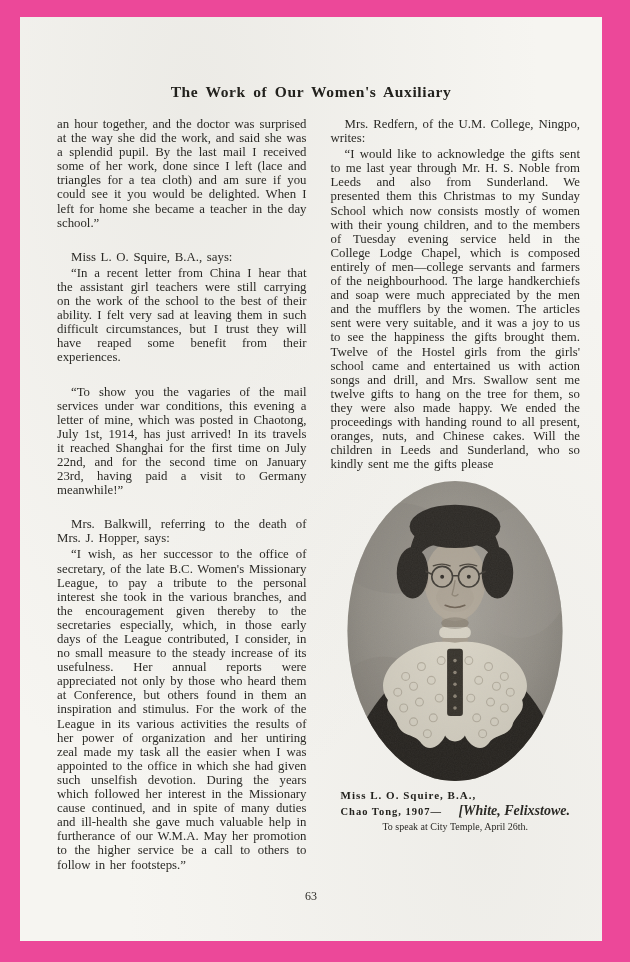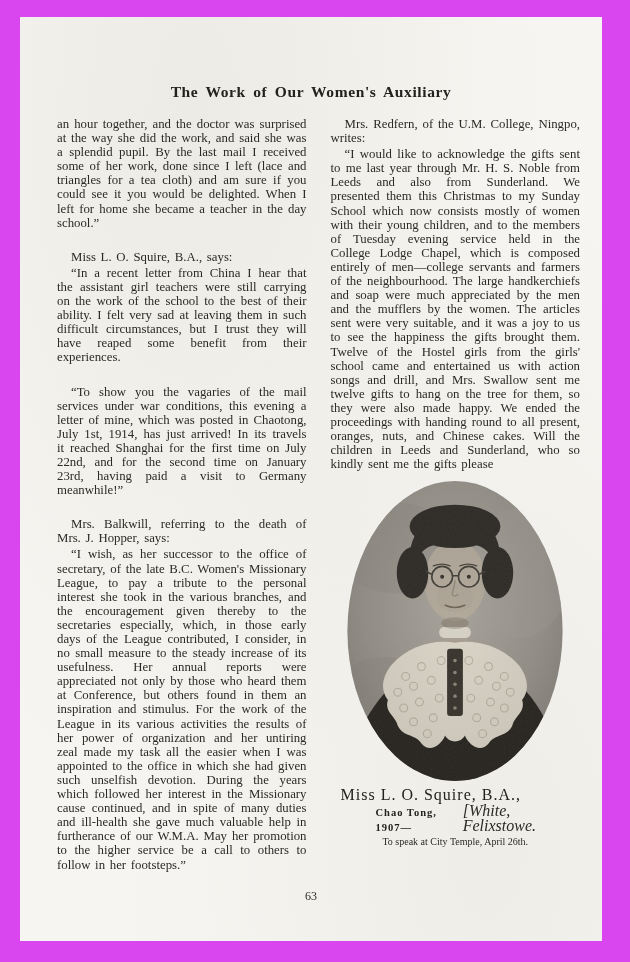--- a/index.html
+++ b/index.html
@@ -1,19 +1,19 @@
 <!DOCTYPE html>
 <html><head>
 <meta charset="utf-8">
 <style>
   html,body { margin:0; padding:0; }
   body { font-family:"Liberation Serif", serif; }
   .screen {
     position:relative; width:630px; height:962px;
-    background:#d946ef; overflow:hidden;
+    background:#ec4899; overflow:hidden;
   }
   .page {
     position:absolute; left:20px; top:17px; width:582px; height:924px;
     background:#f6f5f1; color:#2b2a26;
     background-image:
       radial-gradient(ellipse at 30% 10%, rgba(190,188,180,0.18), rgba(0,0,0,0) 60%),
       radial-gradient(ellipse at 80% 90%, rgba(190,188,180,0.14), rgba(0,0,0,0) 55%);
   }
   .title {
     position:absolute; left:0; right:0; top:66px; margin:0;
@@ -28,29 +28,29 @@
     width:50%; font-size:12.8px; line-height:14.1px;
     text-align:justify; color:#2b2a26;
   }
   .col p { margin:0 0 2px 0; text-indent:14px; word-spacing:1.5px; }
   .col p.flush { text-indent:0; }
   .col p.lead { margin-top:20px; }
   figure { margin:8px 0 0 0; padding:0; text-align:center; }
   .portrait { width:218px; height:304px; display:block; margin:0 auto; }
   figcaption { display:block; text-align:left; }
   .cap1 {
-    font-weight:normal; font-size:16px; letter-spacing:1px;
+    font-weight:bold; font-size:11px; letter-spacing:1px;
     padding-left:10px; margin-top:5px; color:#23221e;
   }
   .cap2 {
     display:flex; justify-content:space-between; align-items:baseline;
     padding-left:10px; padding-right:10px; margin-top:2px;
   }
-  .cap2-left { font-weight:bold; font-size:10.5px; letter-spacing:1px; color:#23221e;margin-left:35px; }
-  .cap2-credit { font-style:italic; font-weight:normal; font-size:16px; color:#2b2a26; }
+  .cap2-left { font-weight:bold; font-size:10.5px; letter-spacing:1px; color:#23221e; }
+  .cap2-credit { font-style:italic; font-weight:bold; font-size:14px; color:#2b2a26; }
   .cap3 { text-align:center; font-size:10px; margin-top:0; color:#2b2a26; }
   .cap4 { text-align:center; font-size:10px; margin-top:3px; color:#2b2a26; }
   .page-number {
     position:absolute; left:0; right:0; top:872px;
     text-align:center; font-size:12px; color:#2b2a26;
   }
 </style>
 </head>
 <body>
 

